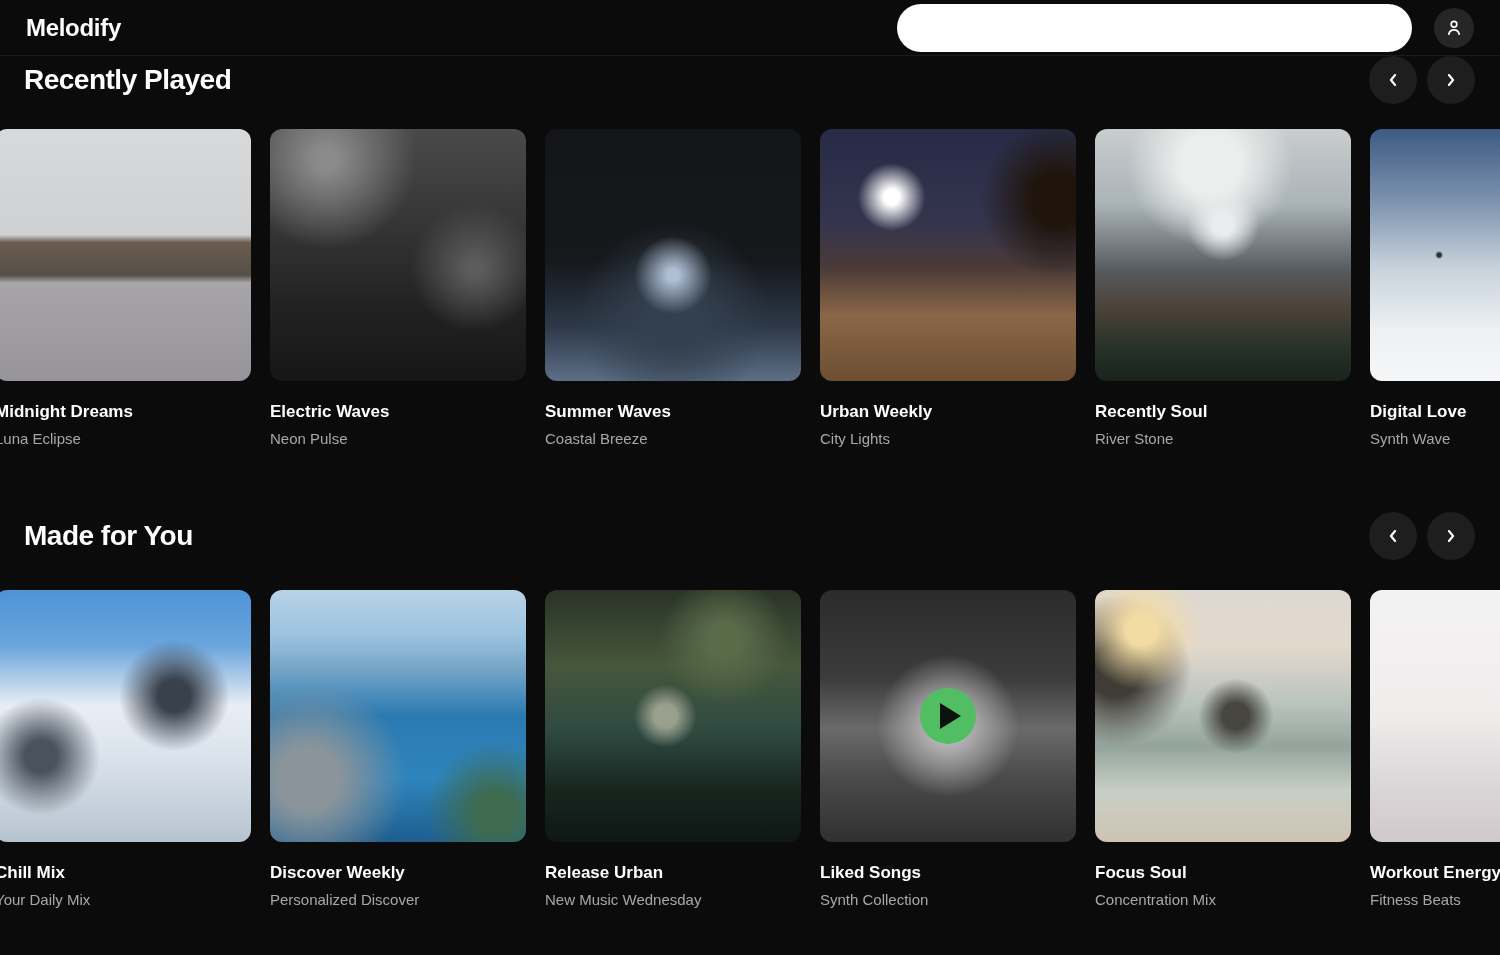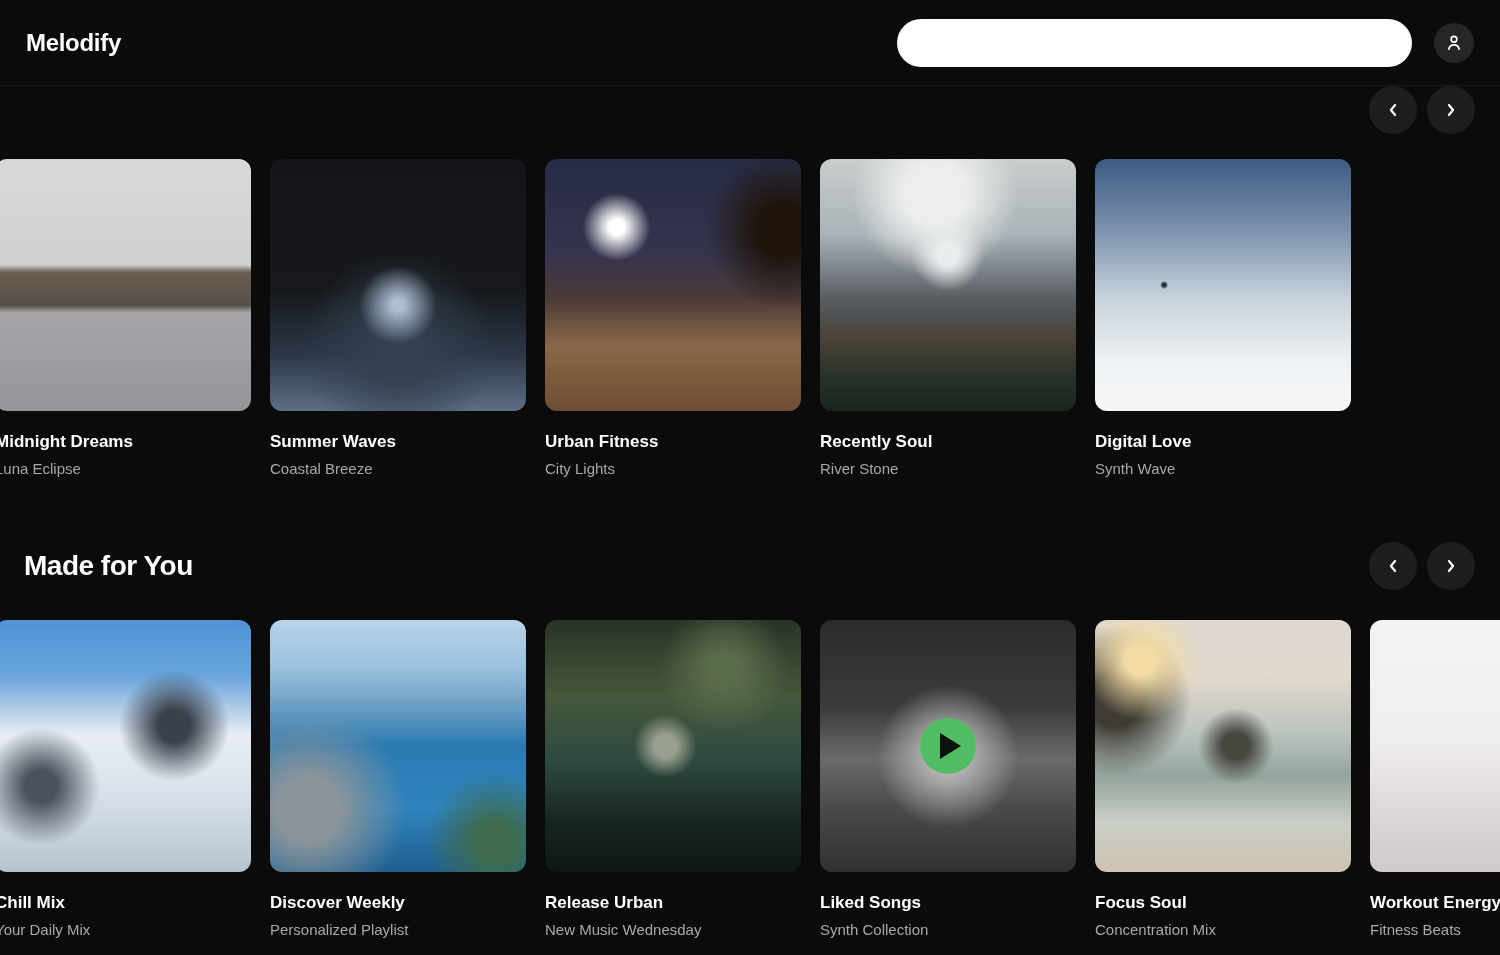--- a/index.html
+++ b/index.html
@@ -5,21 +5,21 @@
   * { margin:0; padding:0; box-sizing:border-box; }
   html,body { width:1500px; height:955px; overflow:hidden; }
   body {
     background:#0b0b0b;
     font-family:"Liberation Sans", sans-serif;
     color:#fff;
   }
 
   
   .topbar {
-    height:86px;
+    height:56px;
     display:flex; align-items:center;
     padding:0 26px;
     border-bottom:1px solid #1b1b1b;
   }
   .logo { font-size:24px; font-weight:700; letter-spacing:-0.3px; }
   .search {
     margin-left:auto;
     width:515px; height:48px;
     background:#ffffff;
     border:none; outline:none;
@@ -119,20 +119,21 @@
         <path d="M5.8 19.5c.7-3.4 3.1-5.2 6.2-5.2s5.5 1.8 6.2 5.2"></path>
       </svg>
     </span>
   </button>
 </header>
 
 <main>
 
   <section class="sec1">
     <div class="section-head">
+      <h2 class="section-title">Recently Played</h2>
       <div class="nav-btns">
         <button class="nav-btn">
           <span style="display:flex">
             <svg viewBox="0 0 24 24" fill="none" stroke="#fff" stroke-width="2.6" stroke-linecap="round" stroke-linejoin="round">
                 <polyline points="14.5,6 9.5,12 14.5,18"></polyline>
               </svg>
           </span>
         </button>
         <button class="nav-btn">
           <span style="display:flex">
@@ -144,27 +145,32 @@
       </div>
     </div>
 
     <div class="carousel">
       <article class="card">
         <div class="cover" style="background: linear-gradient(rgb(216, 217, 219) 0%, rgb(207, 208, 210) 42%, rgb(107, 93, 79) 45%, rgb(86, 79, 73) 58%, rgb(167, 165, 168) 61%, rgb(150, 148, 154) 100%);"></div>
         <h3 class="card-title">Midnight Dreams</h3>
         <p class="card-sub">Luna Eclipse</p>
       </article>
       <article class="card">
+        <div class="cover" style="background: radial-gradient(circle at 22% 12%, rgb(138, 138, 138) 0%, rgb(138, 138, 138) 4%, transparent 30%), radial-gradient(circle at 80% 55%, rgb(92, 92, 92) 0%, rgb(92, 92, 92) 3%, transparent 26%), linear-gradient(rgb(74, 74, 74) 0%, rgb(52, 52, 52) 40%, rgb(34, 34, 34) 70%, rgb(22, 22, 22) 100%);"></div>
+        <h3 class="card-title">Electric Waves</h3>
+        <p class="card-sub">Neon Pulse</p>
+      </article>
+      <article class="card">
         <div class="cover" style="background: radial-gradient(circle at 50% 58%, rgb(174, 191, 212) 0%, rgb(174, 191, 212) 3%, transparent 20%), radial-gradient(circle at 50% 75%, rgb(51, 64, 79) 0%, rgb(51, 64, 79) 10%, transparent 42%), linear-gradient(rgb(20, 21, 24) 0%, rgb(22, 24, 27) 52%, rgb(44, 56, 72) 78%, rgb(93, 110, 134) 100%);"></div>
         <h3 class="card-title">Summer Waves</h3>
         <p class="card-sub">Coastal Breeze</p>
       </article>
       <article class="card">
         <div class="cover" style="background: radial-gradient(circle at 28% 27%, rgb(255, 255, 255) 0%, rgb(255, 255, 255) 3%, transparent 13%), radial-gradient(circle at 93% 28%, rgb(32, 21, 13) 0%, rgb(32, 21, 13) 9%, transparent 26%), linear-gradient(rgb(39, 43, 69) 0%, rgb(52, 52, 79) 36%, rgb(74, 58, 56) 55%, rgb(138, 103, 71) 74%, rgb(109, 78, 51) 100%);"></div>
-        <h3 class="card-title">Urban Fitness</h3>
+        <h3 class="card-title">Urban Weekly</h3>
         <p class="card-sub">City Lights</p>
       </article>
       <article class="card">
         <div class="cover" style="background: radial-gradient(circle at 45% 14%, rgb(236, 238, 237) 0%, rgb(236, 238, 237) 12%, transparent 32%), radial-gradient(circle at 50% 38%, rgb(232, 236, 239) 0%, rgb(232, 236, 239) 5%, transparent 18%), linear-gradient(rgb(201, 205, 205) 0%, rgb(170, 179, 184) 30%, rgb(86, 91, 96) 56%, rgb(74, 65, 54) 72%, rgb(36, 48, 40) 88%, rgb(27, 35, 29) 100%);"></div>
         <h3 class="card-title">Recently Soul</h3>
         <p class="card-sub">River Stone</p>
       </article>
       <article class="card">
         <div class="cover" style="background: radial-gradient(circle at 27% 50%, rgb(42, 48, 56) 0%, rgb(42, 48, 56) 0.8%, transparent 1.8%), linear-gradient(rgb(62, 90, 130) 0%, rgb(123, 145, 173) 28%, rgb(199, 210, 219) 55%, rgb(238, 241, 243) 80%, rgb(245, 246, 247) 100%);"></div>
         <h3 class="card-title">Digital Love</h3>
@@ -196,21 +202,21 @@
 
     <div class="carousel">
       <article class="card">
         <div class="cover" style="background: radial-gradient(circle at 70% 42%, rgb(57, 65, 76) 0%, rgb(57, 65, 76) 7%, transparent 24%), radial-gradient(circle at 18% 66%, rgb(74, 82, 92) 0%, rgb(74, 82, 92) 6%, transparent 22%), linear-gradient(rgb(79, 147, 214) 0%, rgb(106, 164, 220) 22%, rgb(233, 238, 244) 46%, rgb(215, 224, 234) 70%, rgb(182, 195, 207) 100%);"></div>
         <h3 class="card-title">Chill Mix</h3>
         <p class="card-sub">Your Daily Mix</p>
       </article>
       <article class="card">
         <div class="cover" style="background: radial-gradient(circle at 15% 75%, rgb(138, 148, 154) 0%, rgb(138, 148, 154) 11%, transparent 34%), radial-gradient(circle at 88% 88%, rgb(62, 107, 78) 0%, rgb(62, 107, 78) 6%, transparent 22%), linear-gradient(rgb(183, 211, 232) 0%, rgb(156, 195, 224) 18%, rgb(122, 168, 201) 30%, rgb(43, 122, 178) 50%, rgb(46, 132, 189) 75%, rgb(31, 94, 142) 100%);"></div>
         <h3 class="card-title">Discover Weekly</h3>
-        <p class="card-sub">Personalized Playlist</p>
+        <p class="card-sub">Personalized Discover</p>
       </article>
       <article class="card">
         <div class="cover" style="background: radial-gradient(circle at 47% 50%, rgb(154, 160, 142) 0%, rgb(154, 160, 142) 6%, transparent 17%), radial-gradient(circle at 70% 20%, rgb(90, 107, 74) 0%, rgb(90, 107, 74) 6%, transparent 24%), linear-gradient(rgb(42, 51, 39) 0%, rgb(70, 87, 59) 30%, rgb(46, 74, 65) 56%, rgb(23, 37, 31) 80%, rgb(15, 23, 19) 100%);"></div>
         <h3 class="card-title">Release Urban</h3>
         <p class="card-sub">New Music Wednesday</p>
       </article>
       <article class="card">
         <div class="cover" style="background: radial-gradient(circle at 50% 54%, rgb(185, 185, 185) 0%, rgb(185, 185, 185) 8%, transparent 38%), linear-gradient(rgb(43, 43, 43) 0%, rgb(60, 60, 60) 35%, rgb(106, 106, 106) 55%, rgb(74, 74, 74) 75%, rgb(48, 48, 48) 100%);">
           <button class="play-btn">
             <span class="play-tri"></span>

